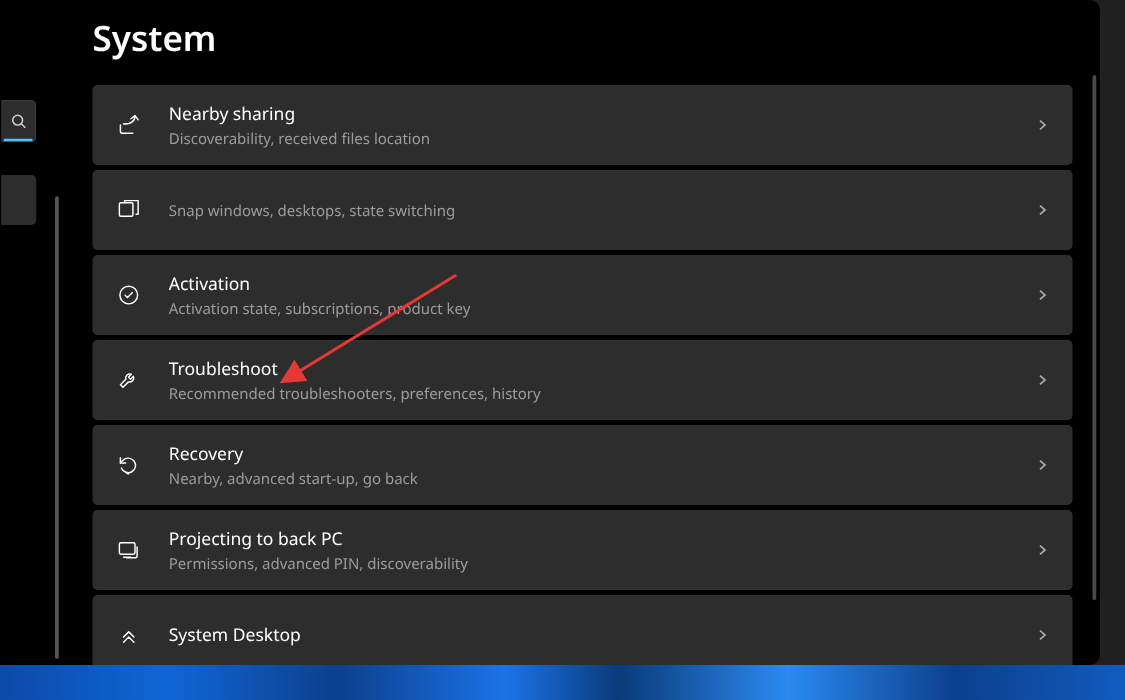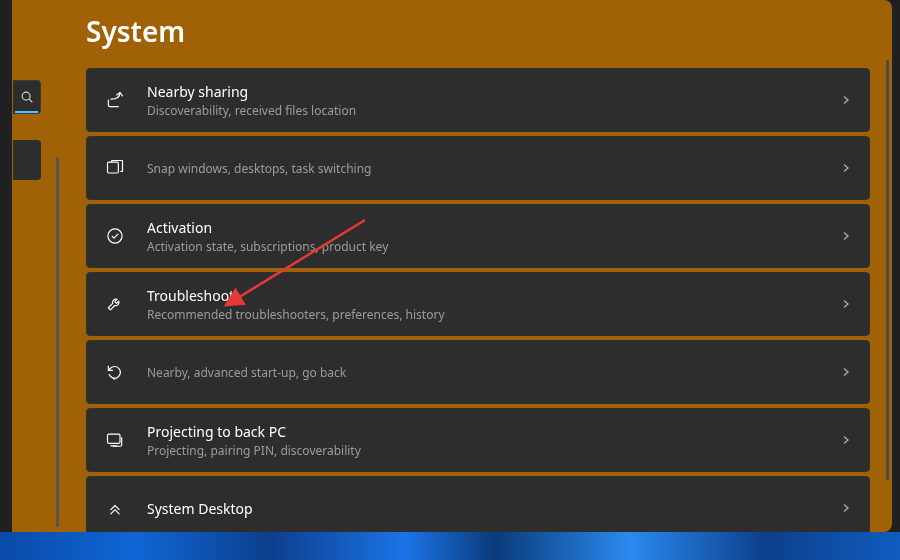--- a/index.html
+++ b/index.html
@@ -8,23 +8,23 @@
     background: #202020;
     position: relative;
   }
   .desktop-strip {
     position: absolute;
     left: 0; right: 0; bottom: 0; height: 28px;
     background: linear-gradient(90deg,#0a4aa8 0%,#1066d6 15%,#0c3f8c 30%,#1b73e8 45%,#0a3a7a 55%,#2a8af0 70%,#0c3f8c 85%,#105cbf 100%);
   }
   .window {
     position: absolute;
-    left: 12px; top: 0;
+    left: 0; top: 0;
     width: 880px; height: 532px;
-    background: #a16207;
+    background: #000000;
     border-top-right-radius: 8px;
     border-bottom-right-radius: 8px;
     overflow: hidden;
   }
   .left-rail {
     position: absolute;
     left: 0; top: 80px;
     width: 30px;
     display: flex; flex-direction: column; align-items: center;
   }
@@ -157,21 +157,21 @@
           </span>
         </div>
         <div class="setting-card">
           <span class="card-icon">
             <svg viewBox="0 0 24 24" fill="none" stroke="#ffffff" stroke-width="1.4" stroke-linecap="round" stroke-linejoin="round">
               <rect x="3" y="5" width="13" height="13" rx="1.5"></rect>
               <path d="M8 5V3h13v13h-2"></path>
             </svg>
           </span>
           <div class="card-text">
-            <div class="card-desc">Snap windows, desktops, task switching</div>
+            <div class="card-desc">Snap windows, desktops, state switching</div>
           </div>
           <span class="chevron">
             <svg viewBox="0 0 10 10" fill="none" stroke="currentColor" stroke-width="1.4">
               <path d="M3 1.5 7 5 3 8.5"></path>
             </svg>
           </span>
         </div>
         <div class="setting-card">
           <span class="card-icon">
             <svg viewBox="0 0 24 24" fill="none" stroke="#ffffff" stroke-width="1.4" stroke-linecap="round" stroke-linejoin="round">
@@ -207,39 +207,40 @@
         </div>
         <div class="setting-card">
           <span class="card-icon">
             <svg viewBox="0 0 24 24" fill="none" stroke="#ffffff" stroke-width="1.4" stroke-linecap="round" stroke-linejoin="round">
               <path d="M5 15a7 7 0 1 0 1.5-7.5L4 10"></path>
               <path d="M4 5v5h5"></path>
               <path d="M10 20c.7.3 1.3.5 2 .5"></path>
             </svg>
           </span>
           <div class="card-text">
+            <div class="card-title">Recovery</div>
             <div class="card-desc">Nearby, advanced start-up, go back</div>
           </div>
           <span class="chevron">
             <svg viewBox="0 0 10 10" fill="none" stroke="currentColor" stroke-width="1.4">
               <path d="M3 1.5 7 5 3 8.5"></path>
             </svg>
           </span>
         </div>
         <div class="setting-card">
           <span class="card-icon">
             <svg viewBox="0 0 24 24" fill="none" stroke="#ffffff" stroke-width="1.4" stroke-linecap="round" stroke-linejoin="round">
               <rect x="3" y="5" width="15" height="11" rx="1.5"></rect>
               <path d="M7 19h7"></path>
               <path d="M20 9v9a1.5 1.5 0 0 1-1.5 1.5H10"></path>
             </svg>
           </span>
           <div class="card-text">
             <div class="card-title">Projecting to back PC</div>
-            <div class="card-desc">Projecting, pairing PIN, discoverability</div>
+            <div class="card-desc">Permissions, advanced PIN, discoverability</div>
           </div>
           <span class="chevron">
             <svg viewBox="0 0 10 10" fill="none" stroke="currentColor" stroke-width="1.4">
               <path d="M3 1.5 7 5 3 8.5"></path>
             </svg>
           </span>
         </div>
         <div class="setting-card">
           <span class="card-icon">
             <svg viewBox="0 0 24 24" fill="none" stroke="#ffffff" stroke-width="1.4" stroke-linecap="round" stroke-linejoin="round">

